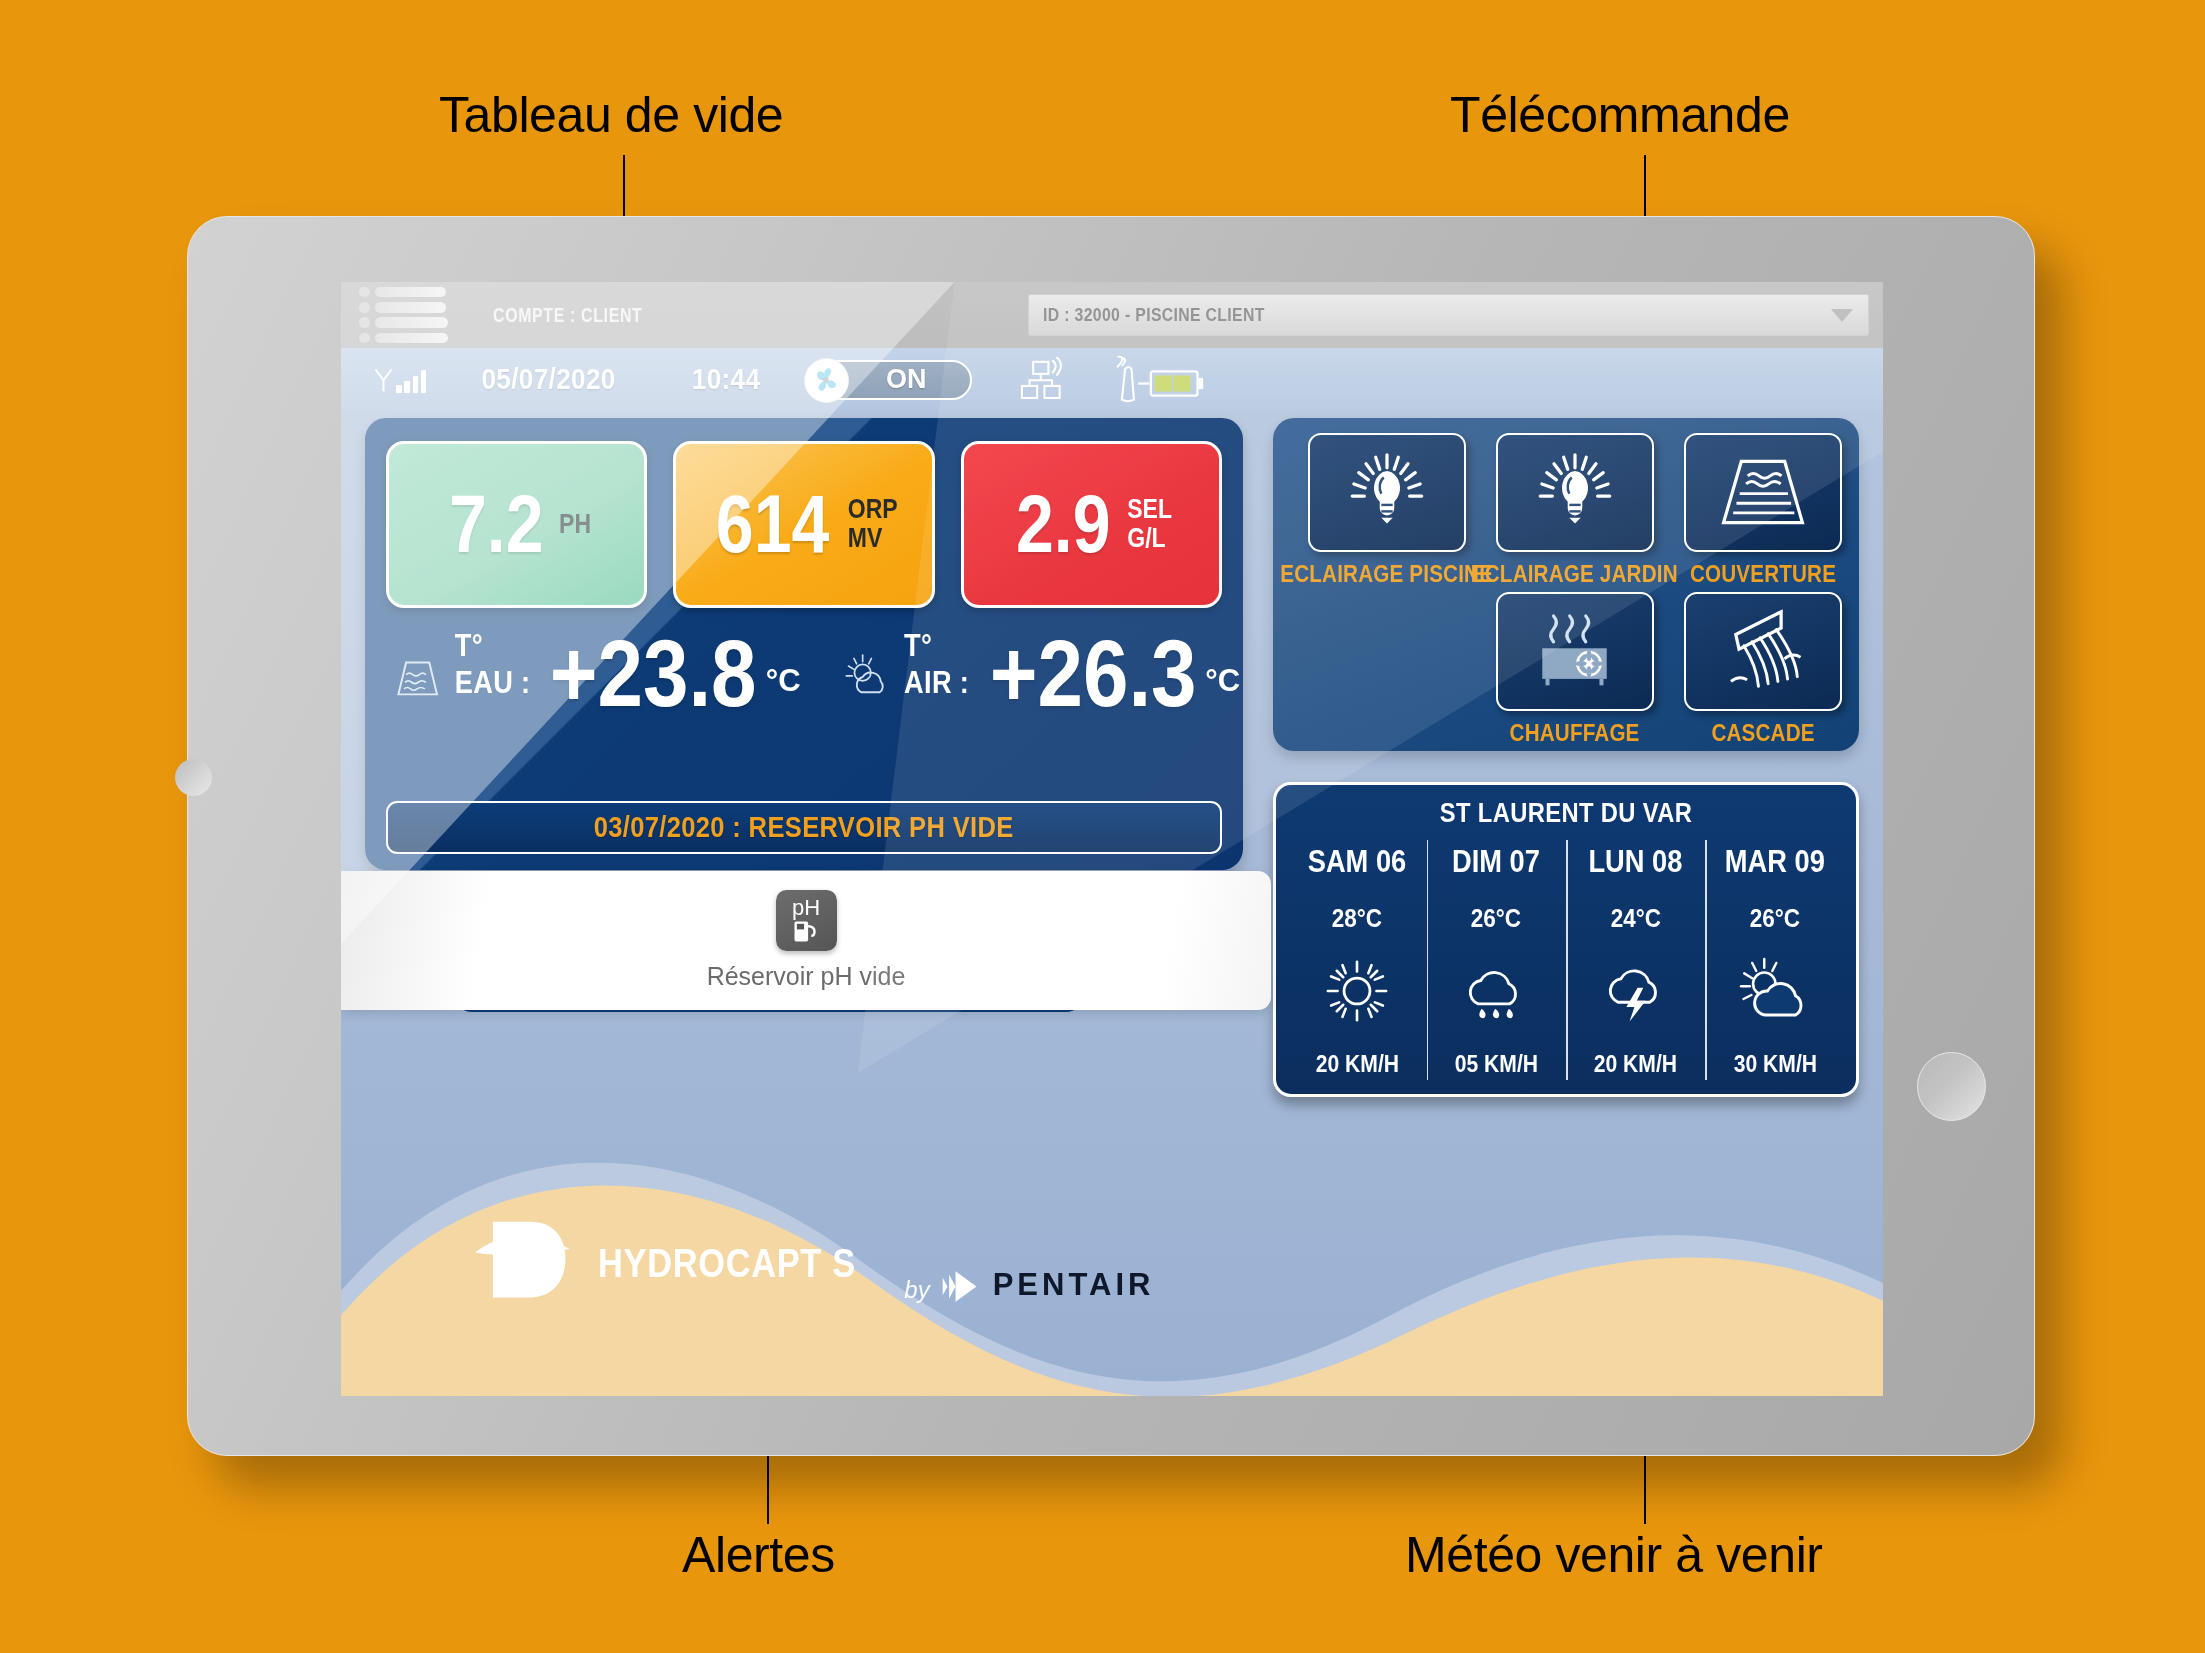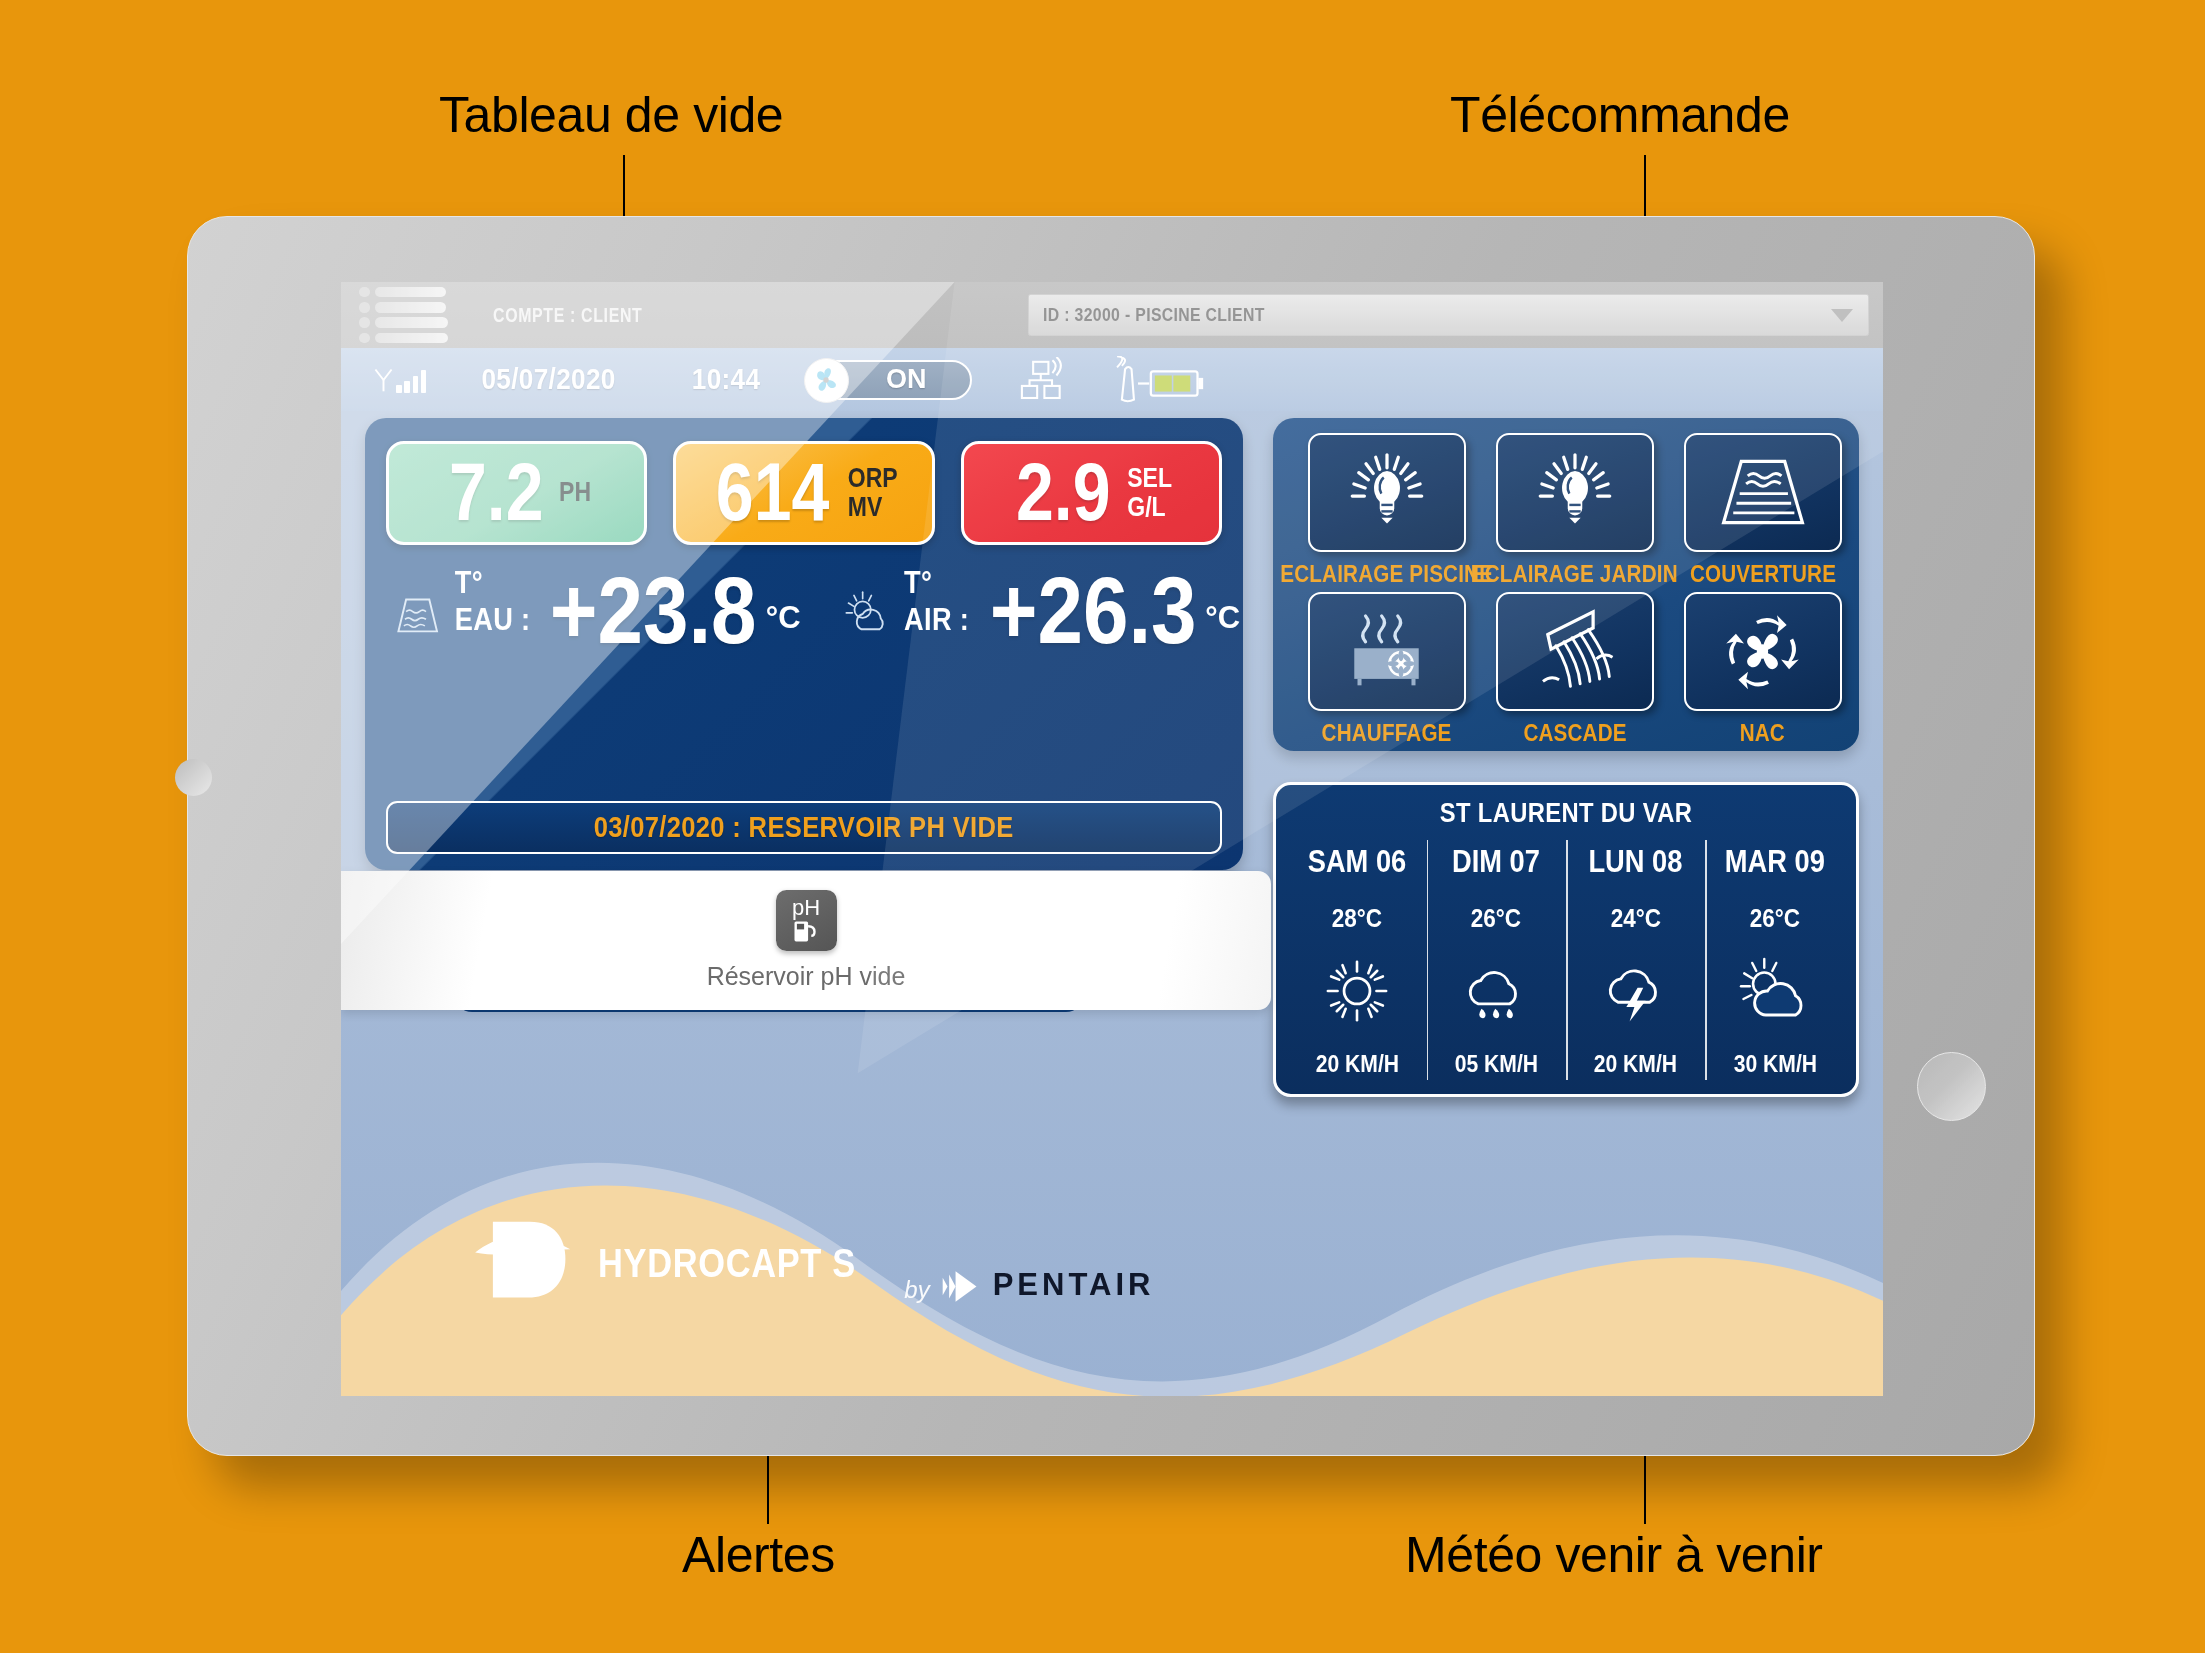--- a/index.html
+++ b/index.html
@@ -143,21 +143,21 @@
   .dash {
     position:absolute; left:24px; top:136px;
     width:878px; height:452px;
     background:linear-gradient(135deg,#2f5d93 0%,#2f5d93 38%,#0d3b76 38.2%,#0c3570 100%);
     border-radius:21px;
     z-index:3;
     box-shadow:0 6.5px 13px rgba(0,0,0,.2);
   }
   .cards { display:flex; gap:26px; padding:22.6px 21px 0 21px; }
   .card {
-    flex:1; height:104px; border-radius:18px;
+    flex:1; height:167px; border-radius:18px;
     border:3.2px solid #fff;
     display:flex; align-items:center; justify-content:center;
     position:relative;
     box-shadow:0 2.4px 6.5px rgba(0,0,0,.25);
   }
   .card .val {
     font-size:81px; font-weight:700; color:#fff; line-height:1;
     text-shadow:0 1.6px 2.4px rgba(0,0,0,.18);
     transform:scaleX(.84);
   }
@@ -540,40 +540,20 @@
                 <path d="M62,33 q22,32 24,56"></path>
                 <path d="M72,28 q24,34 26,58"></path>
               </g>
               <path d="M16,92 q10,-8 20,-2" stroke="#fff" stroke-width="3.6" fill="none"></path>
               <path d="M82,64 q10,-8 20,-2" stroke="#fff" stroke-width="3.6" fill="none"></path>
             </svg>
           </div>
           <div class="cap">CASCADE</div>
         </div>
 
-        <div class="rbtn">
-          <div class="tile">
-            <svg width="87" height="87" viewBox="0 0 108 108">
-              <g fill="#fff">
-                <path d="M54 54 C54 36, 42 30, 36 38 C31 46, 44 54, 54 54 Z"></path>
-                <path d="M54 54 C72 50, 78 38, 69 33 C61 28, 54 44, 54 54 Z"></path>
-                <path d="M54 54 C72 58, 78 70, 69 75 C61 80, 54 64, 54 54 Z"></path>
-                <path d="M54 54 C54 72, 42 78, 36 70 C31 62, 44 54, 54 54 Z"></path>
-                <ellipse cx="54" cy="54" rx="7" ry="9"></ellipse>
-              </g>
-              <g fill="#fff">
-                <path d="M46,16 q16,-8 28,2 l-2,-9 l12,12 l-12,10 l2,-9 q-12,-8 -26,-2 z"></path>
-                <path d="M92,38 q8,16 -2,28 l9,-2 l-12,12 l-10,-12 l9,2 q8,-12 2,-26 z"></path>
-                <path d="M62,94 q-16,8 -28,-2 l2,9 l-12,-12 l12,-10 l-2,9 q12,8 26,2 z"></path>
-                <path d="M16,70 q-8,-16 2,-28 l-9,2 l12,-12 l10,12 l-9,-2 q-8,12 -2,26 z"></path>
-              </g>
-            </svg>
-          </div>
-          <div class="cap">NAC</div>
-        </div>
       </div>
     </div>
 
     <div class="weather">
       <div class="w-title">ST LAURENT DU VAR</div>
       <div class="w-days">
 
         <div class="w-day">
           <div class="w-dayname">SAM 06</div>
           <div class="w-temp">28°C</div>

